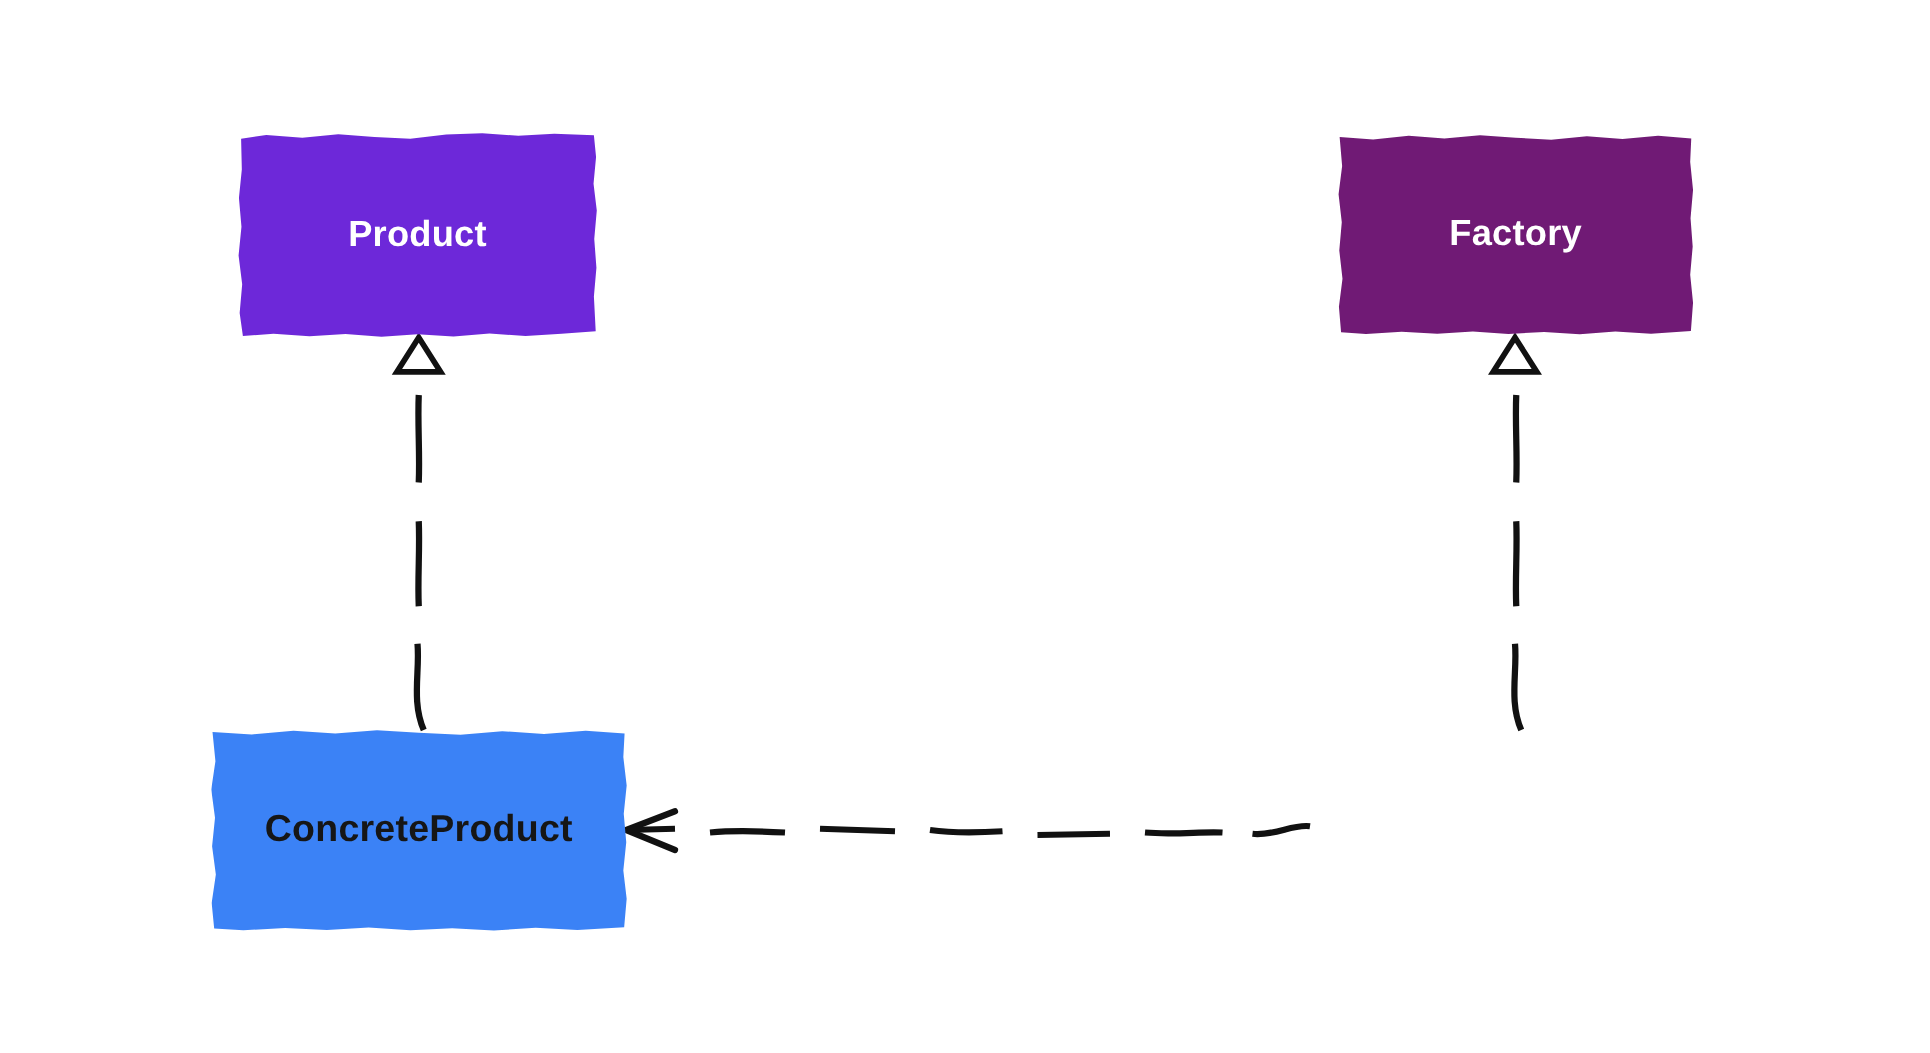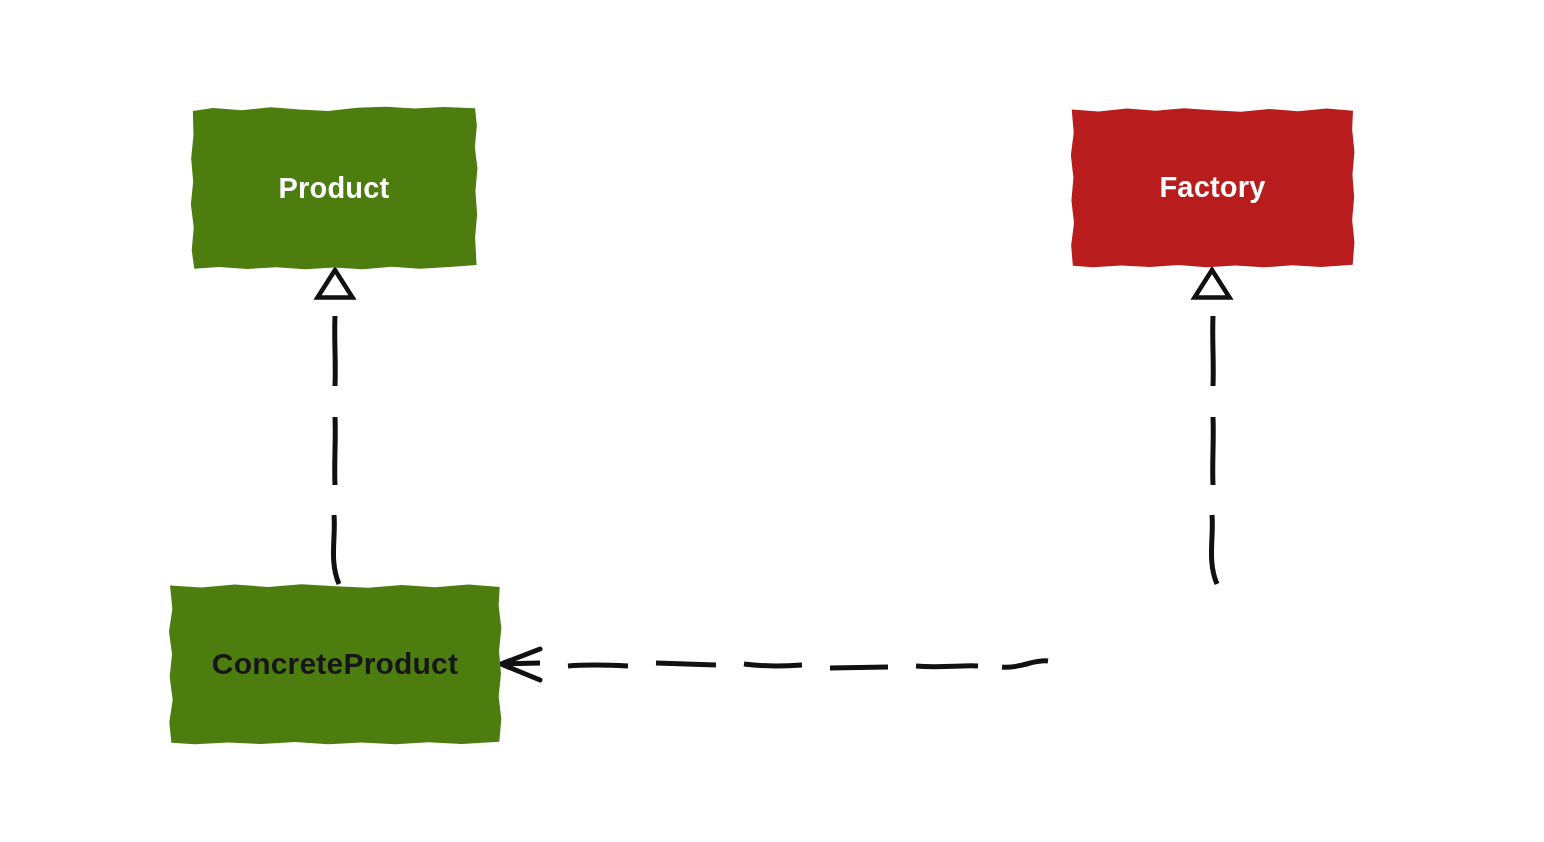--- a/index.html
+++ b/index.html
@@ -99,26 +99,26 @@
       <path class="dash" d="M502,664 L540,663"></path>
       <path class="dash" d="M568,666 C590,664 610,665 628,666"></path>
       <path class="dash" d="M656,663 L716,665"></path>
       <path class="dash" d="M744,664 C765,667 786,666 802,665"></path>
       <path class="dash" d="M830,668 L888,667"></path>
       <path class="dash" d="M916,666 C940,668 962,665 978,666"></path>
       <path class="dash" d="M1002,667 C1020,669 1034,659 1048,661"></path>
     </g>
   </svg>
 
-  <div id="box-product" class="class-box wobble-a" style="background: #4d7c0f; color: rgb(255, 255, 255);">
+  <div id="box-product" class="class-box wobble-a" style="background: #6d28d9; color: rgb(255, 255, 255);">
     <span class="label top-label">Product</span>
   </div>
 
-  <div id="box-factory" class="class-box wobble-b" style="background: #b91c1c; color: rgb(255, 255, 255);">
+  <div id="box-factory" class="class-box wobble-b" style="background: #701a75; color: rgb(255, 255, 255);">
     <span class="label top-label">Factory</span>
   </div>
 
-  <div id="box-concrete-product" class="class-box wobble-b" style="background: #4d7c0f; color: rgb(22, 22, 22);">
+  <div id="box-concrete-product" class="class-box wobble-b" style="background: #3b82f6; color: rgb(22, 22, 22);">
     <span class="label bottom-label">ConcreteProduct</span>
   </div>
 
 
 </div>
 
 </body></html>

